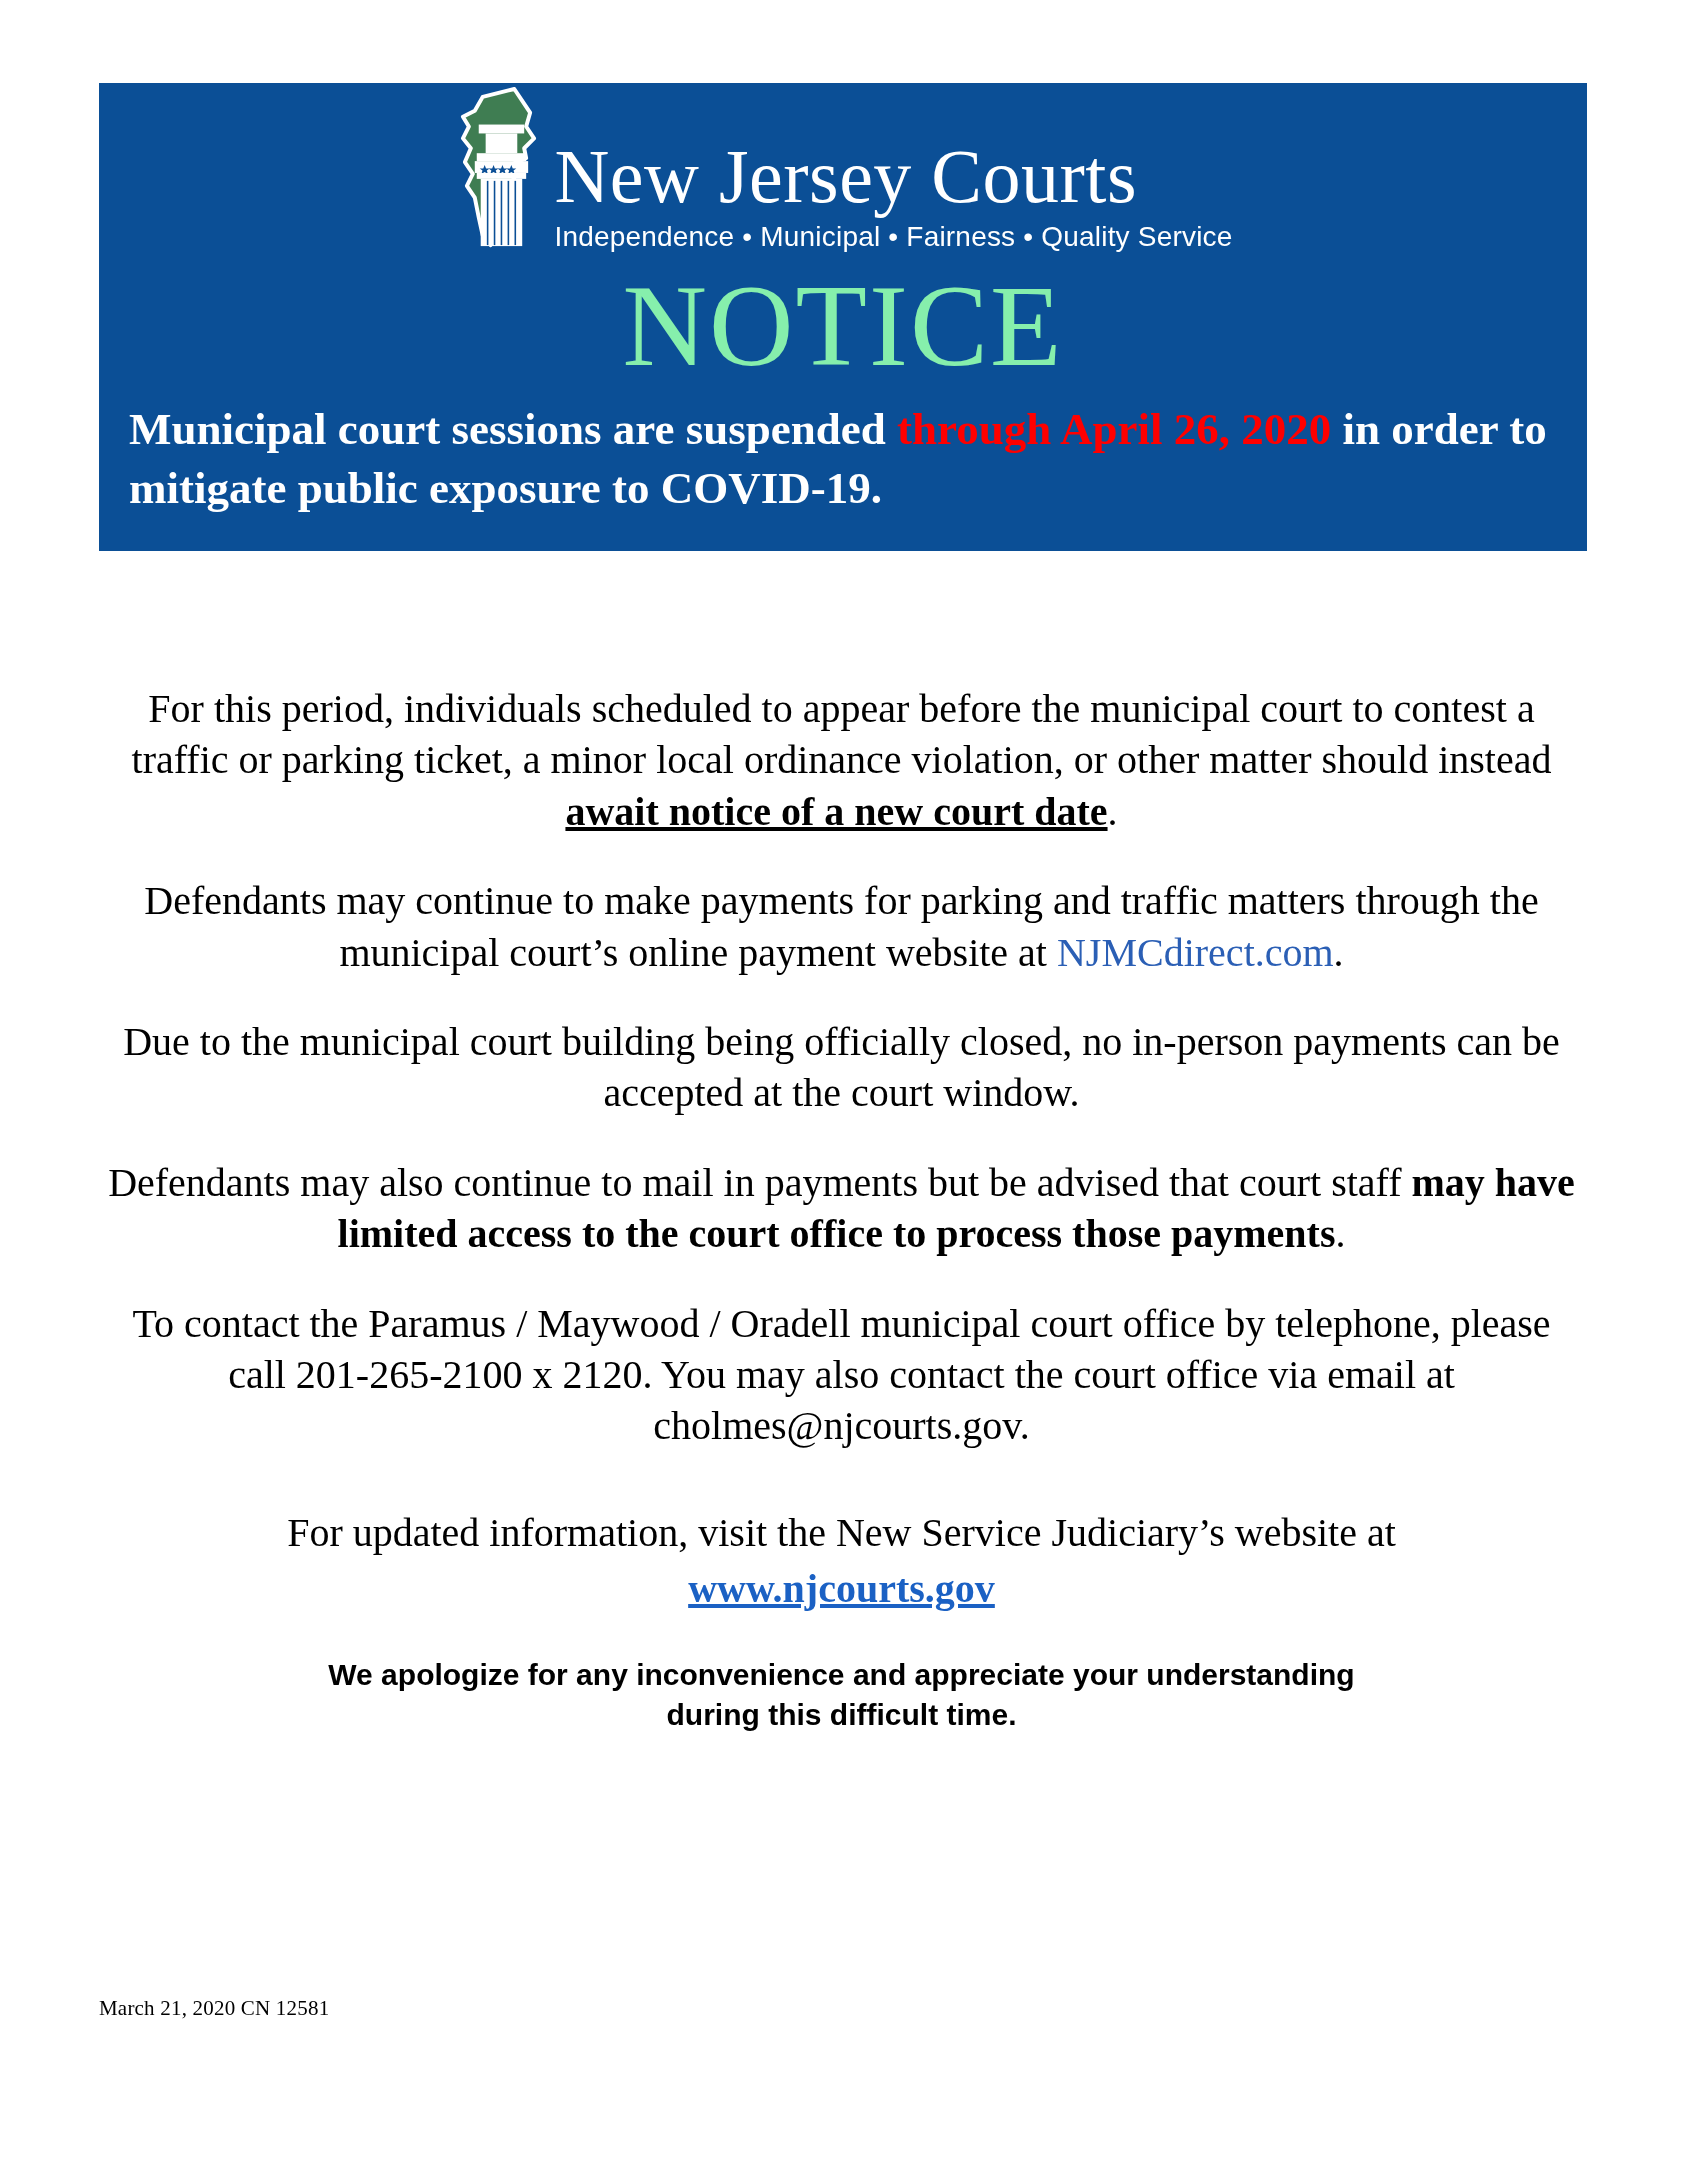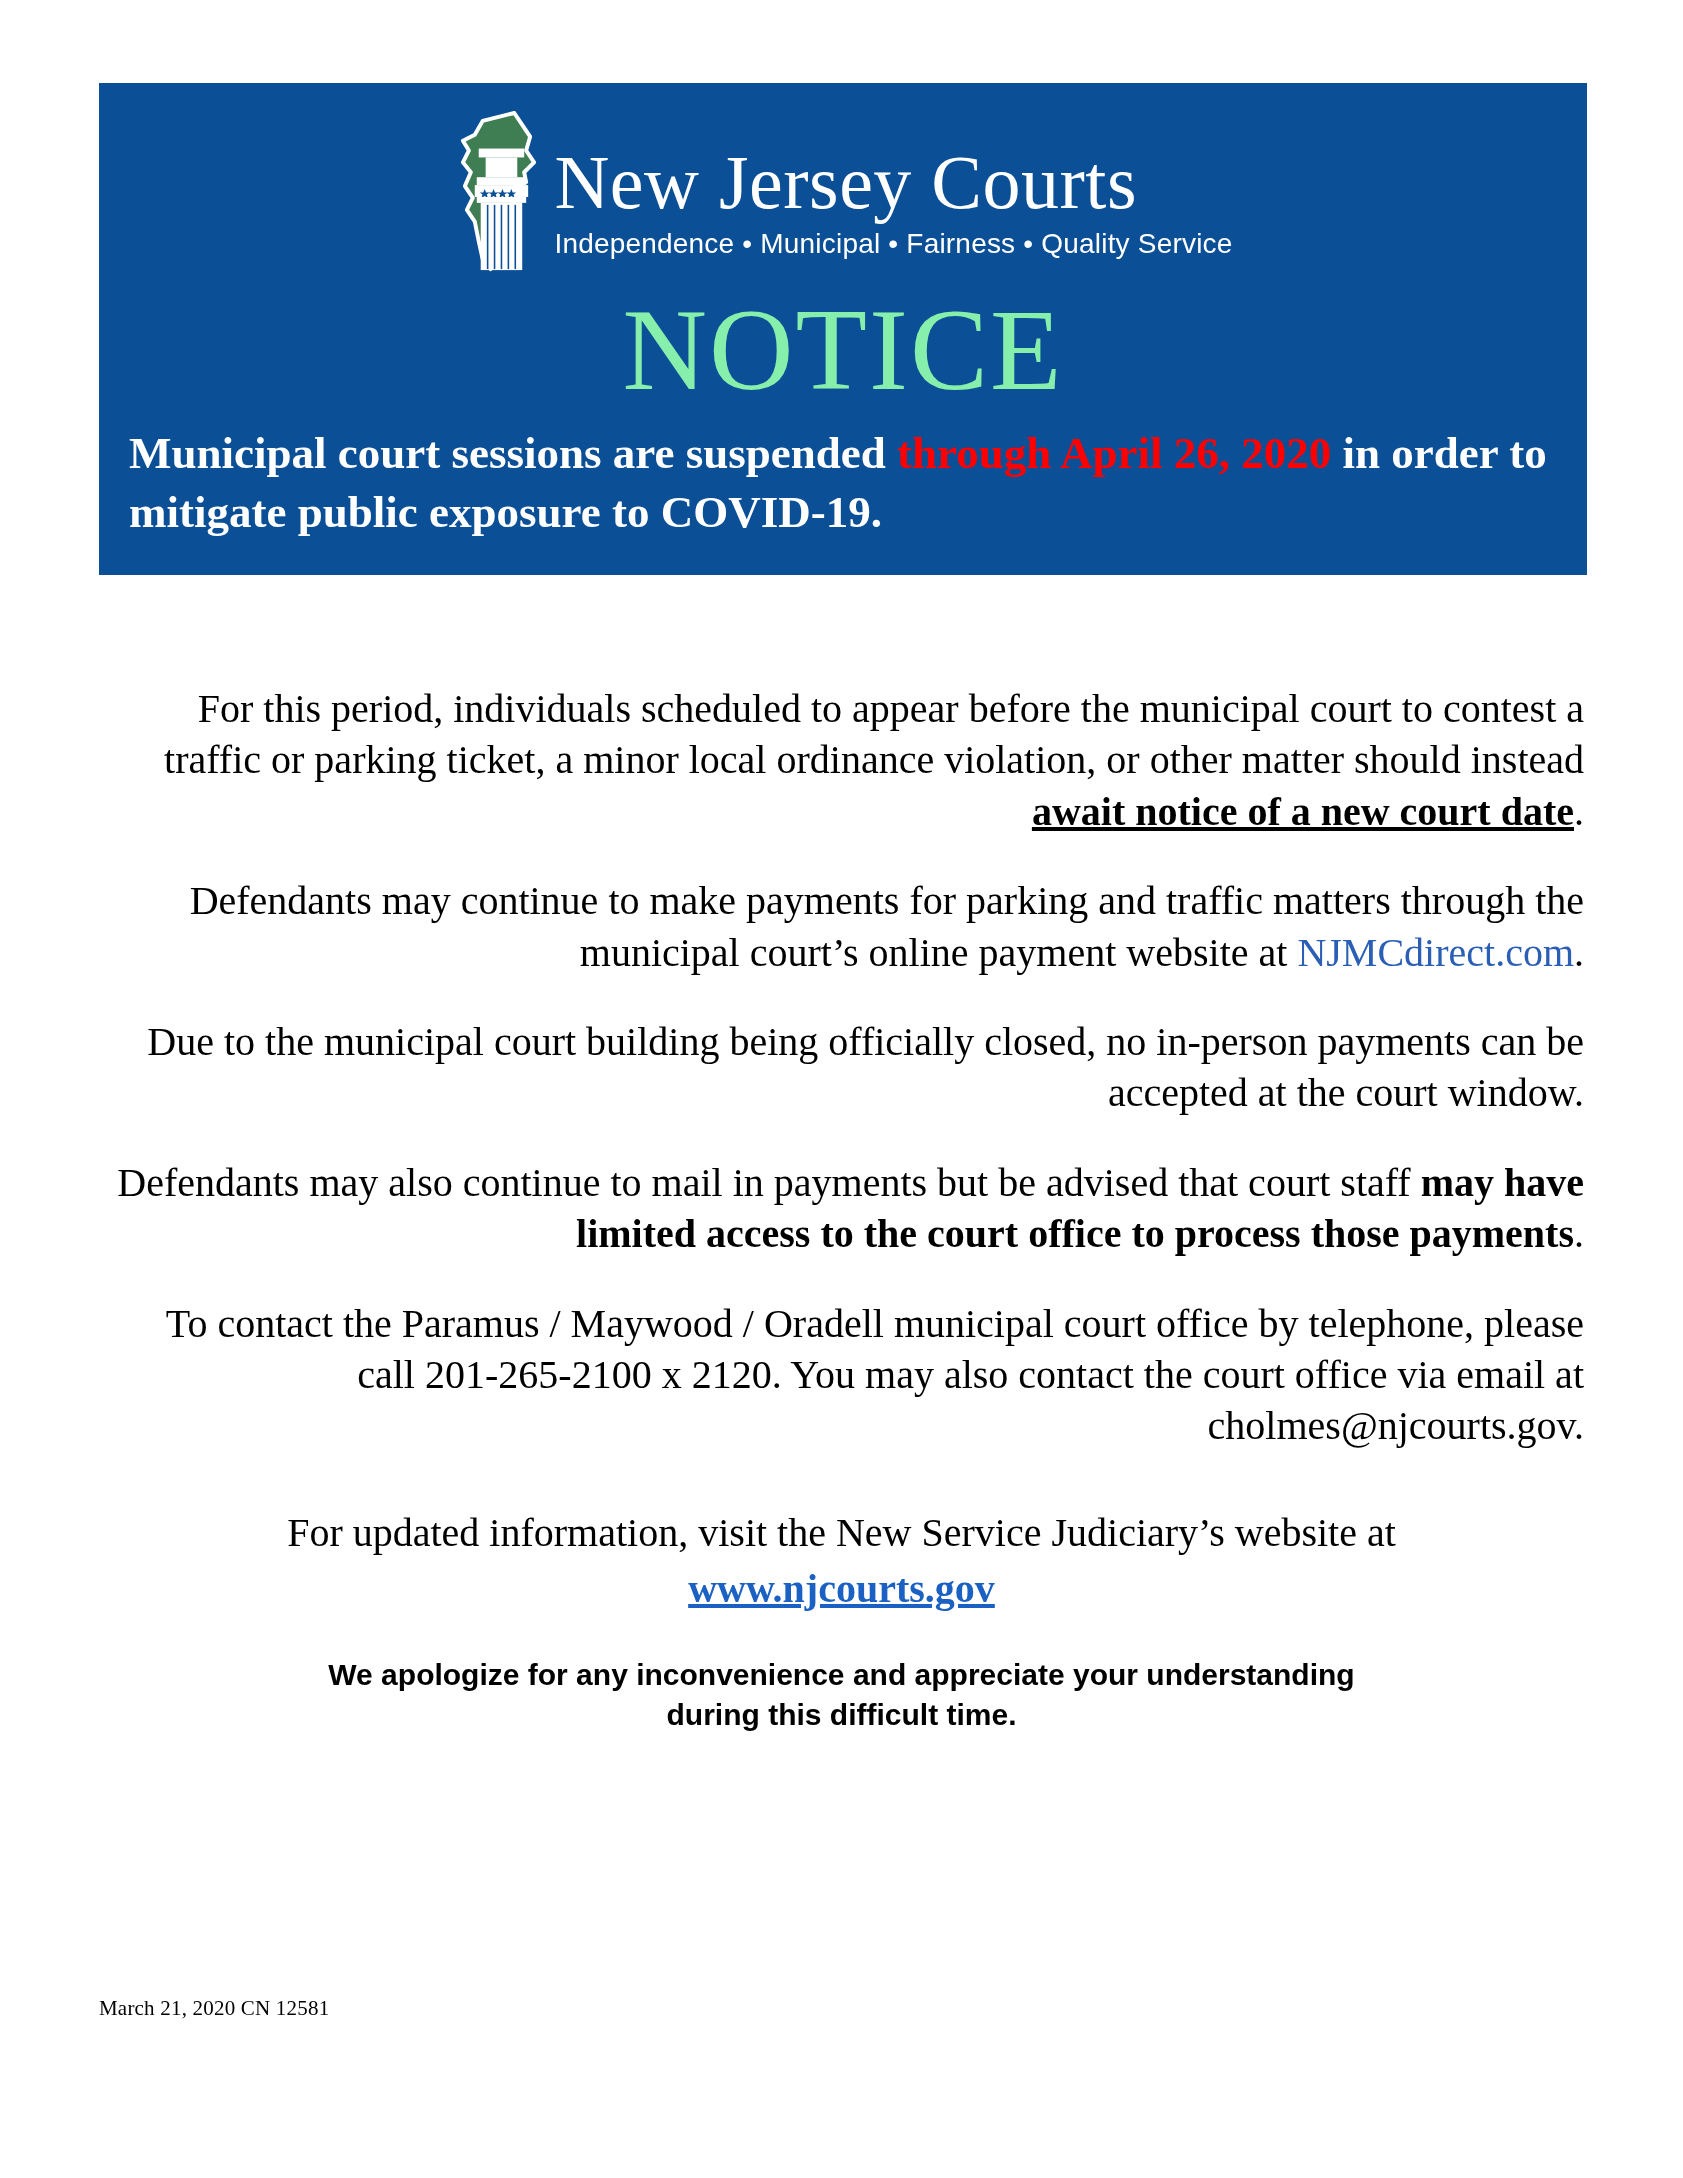--- a/index.html
+++ b/index.html
@@ -30,23 +30,22 @@
     left: 99px;
     top: 83px;
     width: 1488px;
     background: #0b4f96;
     padding: 0;
     box-sizing: border-box;
   }
 
   .logo-row {
     display: flex;
-    align-items: center;
+    align-items: flex-end;
     justify-content: center;
-    padding-top: 24px;
     padding-bottom: 4px;
   }
 
   .logo-mark {
     width: 91px;
     height: 166px;
     position: relative;
     flex: 0 0 auto;
     margin-right: 10px;
     margin-top: 4px;
@@ -103,21 +102,21 @@
     top: 683px;
     width: 1485px;
   }
 
   p.para {
     font-family: "Liberation Serif", "DejaVu Serif", serif;
     font-size: 40px;
     line-height: 1.285;
     margin: 0 0 38px 0;
     color: #000000;
-    text-align: right;
+    text-align: center;
   }
   .bold-u {
     font-weight: bold;
     text-decoration: underline;
   }
   .bold { font-weight: bold; }
   .link-blue {
     color: #2b5fb5;
     text-decoration: none;
   }

